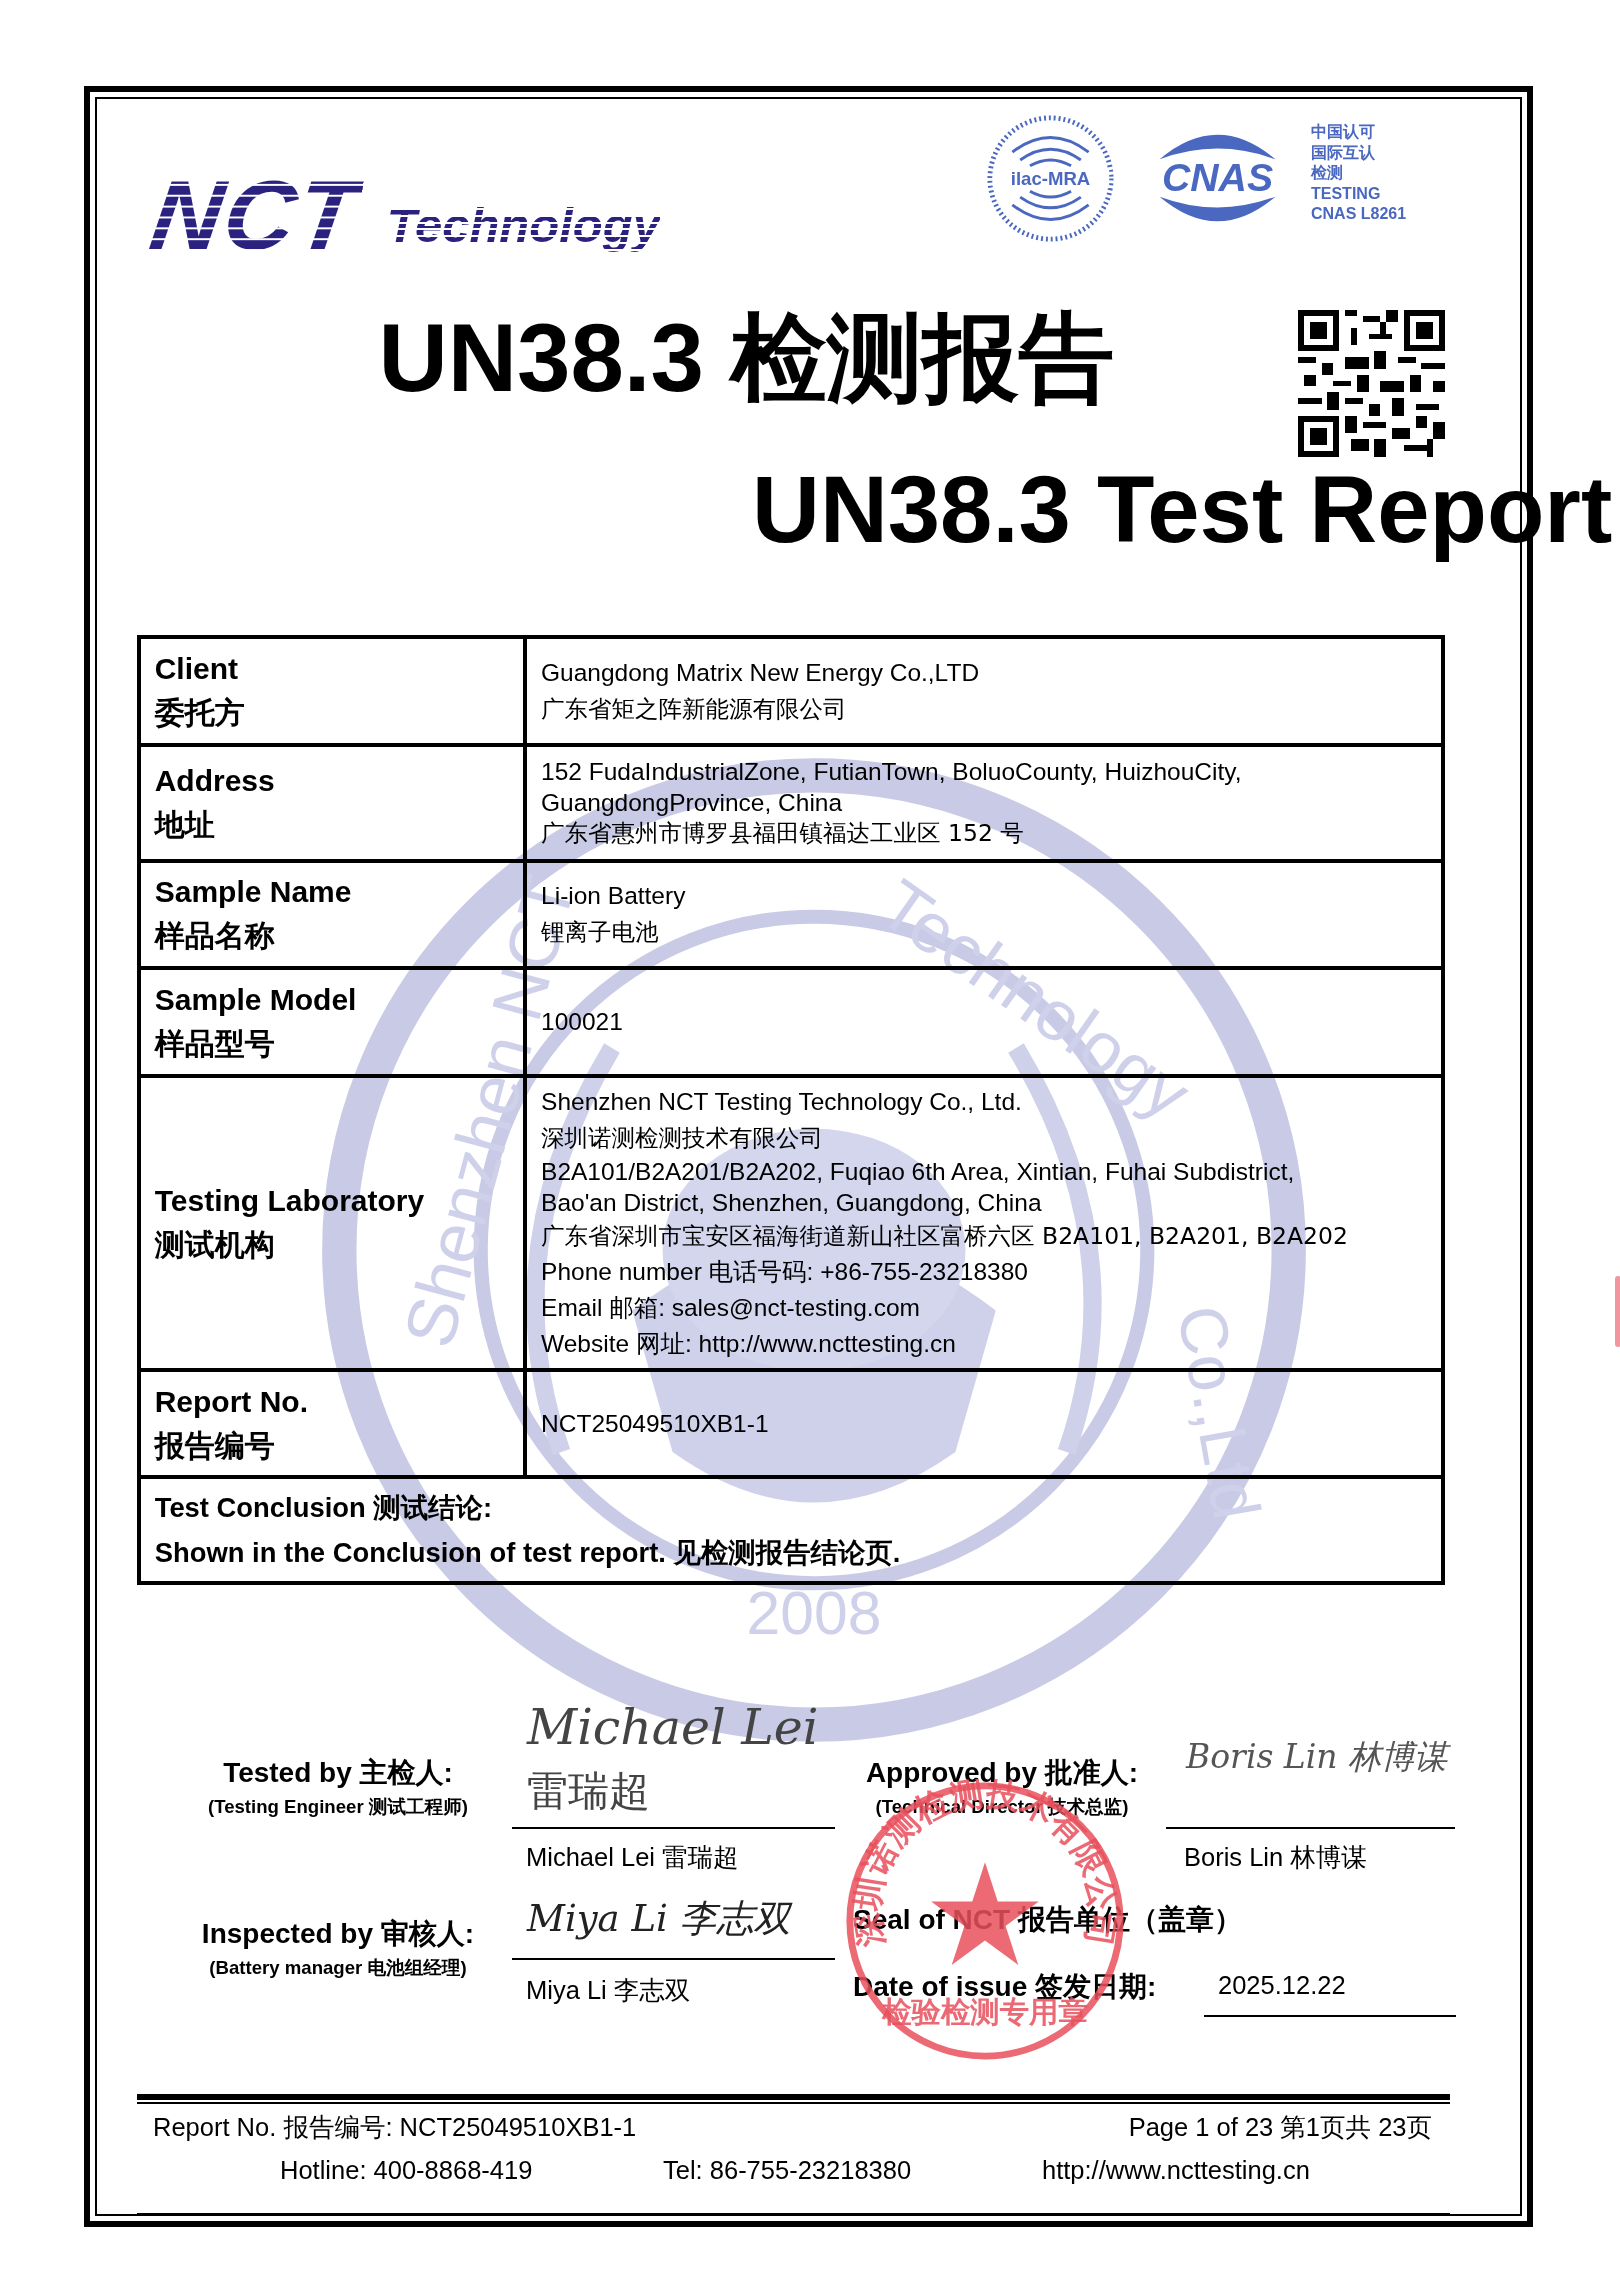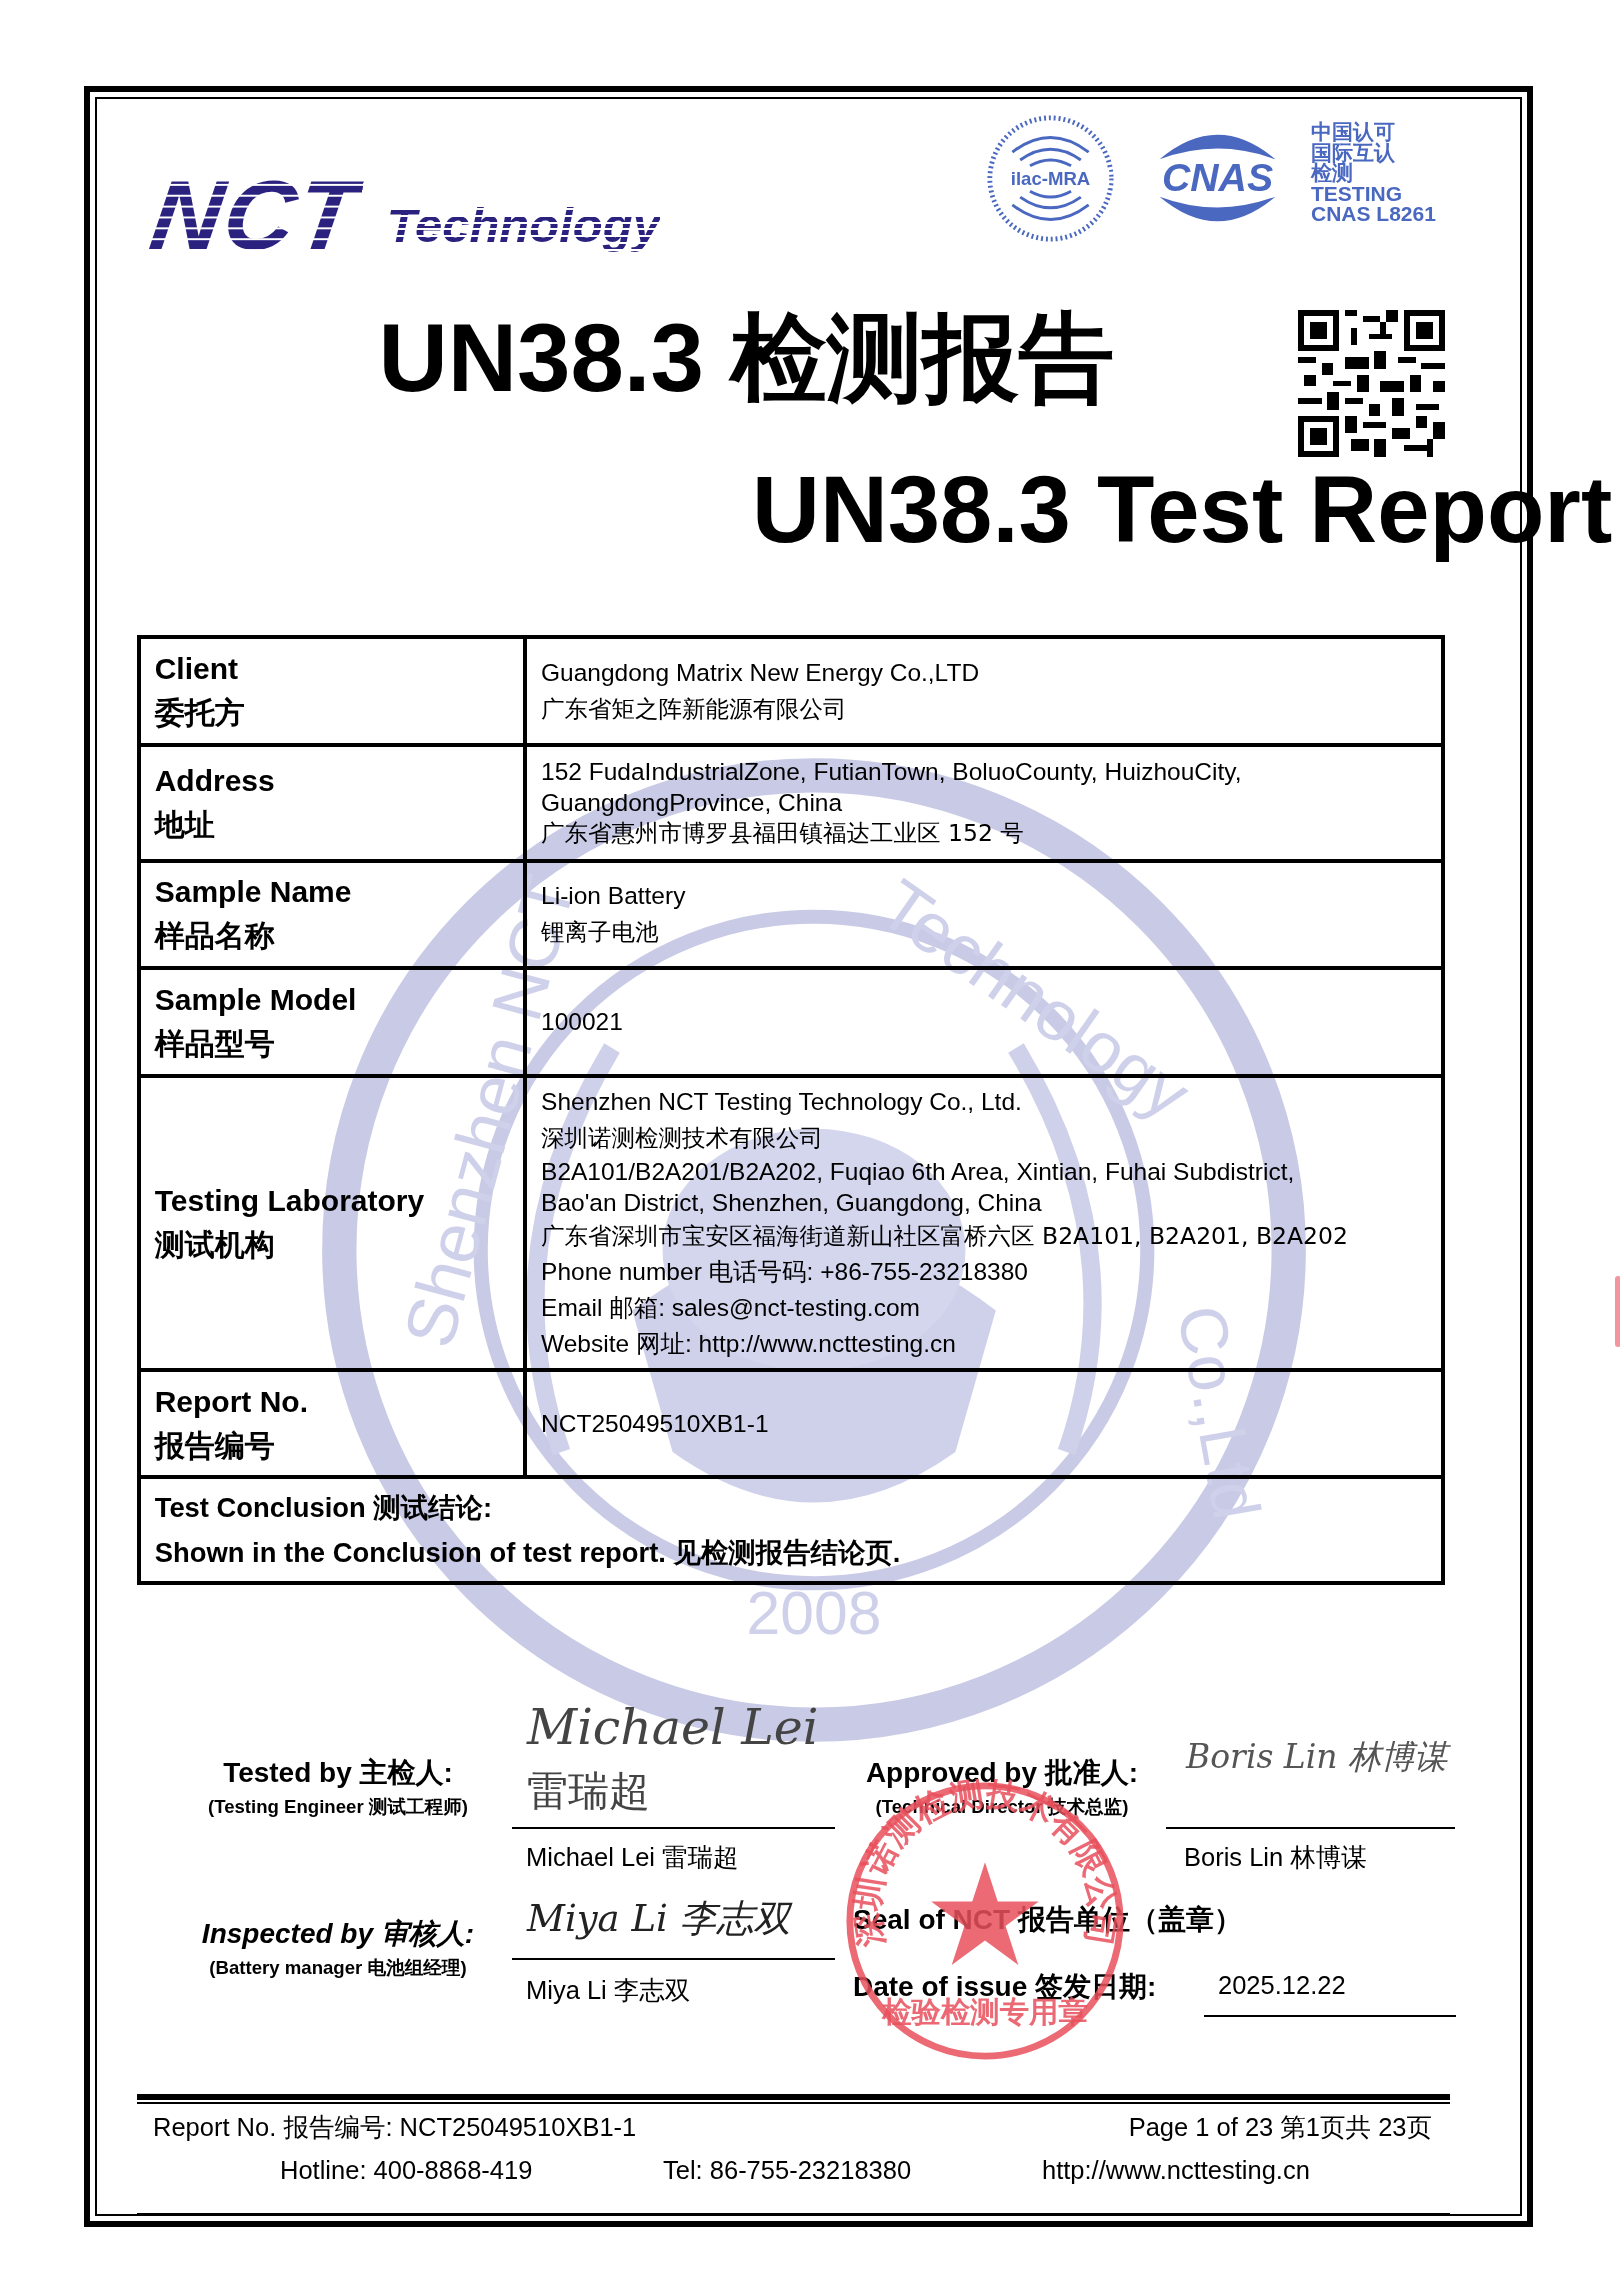--- a/index.html
+++ b/index.html
@@ -12,21 +12,21 @@
 
   
   .logo { position:absolute; left:152px; top:157px; height:98px; display:flex; align-items:flex-end; }
   .logo-nct { font-family:"Liberation Sans", sans-serif; font-weight:bold; font-style:italic; font-size:98px; color:#2b2280; letter-spacing:2px; line-height:80px; transform:skewX(-8deg);
     background:repeating-linear-gradient(to bottom, #2b2280 0px, #2b2280 8.8px, #ffffff 8.8px, #ffffff 10.8px); -webkit-background-clip:text; background-clip:text; color:transparent; }
   .logo-tech { font-family:"Liberation Sans", sans-serif; font-weight:bold; font-style:italic; font-size:49px; margin-left:27.4px; line-height:59px;
     background:repeating-linear-gradient(to bottom, #2b2280 0px, #2b2280 4.9px, #ffffff 4.9px, #ffffff 6.9px); -webkit-background-clip:text; background-clip:text; color:transparent; }
 
   .ilac { position:absolute; left:985px; top:113px; width:132px; height:132px; }
   .cnas { position:absolute; left:1140px; top:120px; width:155px; height:116px; }
-  .cnas-text { position:absolute; left:1311px; top:122px; font-weight:bold; font-size:21px; line-height:20.6px; color:#4a68c0; }
+  .cnas-text { position:absolute; left:1311px; top:122px; font-weight:bold; font-size:16px; line-height:20.6px; color:#4a68c0; }
   .qr { position:absolute; left:1298px; top:310px; width:147px; height:147px; }
 
   .title-cn { position:absolute; left:0; width:1620px; top:304px; text-align:center; font-weight:bold; font-size:96px; line-height:108px; padding-right:127px; box-sizing:border-box; }
   .title-cn .cn { font-family:"DejaVu Serif", "Liberation Serif", serif; font-weight:bold; }
   .title-en { position:absolute; left:0; width:1620px; top:456px; text-align:right; font-weight:bold; font-size:94px; line-height:108px; padding-right:7.8px; box-sizing:border-box; }
 
   
   .info { position:absolute; left:137px; top:635px; width:1308px; border-collapse:separate; border-spacing:0; border:2.9px solid #000; }
   .info td { border:2px solid #000; vertical-align:middle; padding:0; position:relative; }
   .info td.label { width:355px; padding:7.8px 13.7px; font-weight:bold; font-size:30px; line-height:44px; }
@@ -235,21 +235,21 @@
 </tbody>
   </table>
 
 <div class="sig-label" style="left:147px; top:1754px; width:382px;">Tested by 主检人:</div>
 <div class="sig-sub" style="left:147px; top:1794px; width:382px;">(Testing Engineer 测试工程师)</div>
 <div class="handwrite" style="left:527px; top:1699px; font-size:49px;">Michael Lei</div>
 <div class="handwrite" style="left:527px; top:1764px; font-size:41px; font-style:normal; font-family:'DejaVu Sans', sans-serif;">雷瑞超</div>
 <div class="sig-line" style="left:512px; top:1827px; width:323px;"></div>
 <div class="sig-name" style="left:526px; top:1840px;">Michael Lei 雷瑞超</div>
 
-<div class="sig-label" style="left:147px; top:1915px; width:382px;font-style:italic;">Inspected by 审核人:</div>
+<div class="sig-label" style="left:147px; top:1915px; width:382px;">Inspected by 审核人:</div>
 <div class="sig-sub" style="left:147px; top:1955px; width:382px;">(Battery manager 电池组经理)</div>
 <div class="handwrite" style="left:527px; top:1894px; font-size:37px; color:#222;">Miya Li 李志双</div>
 <div class="sig-line" style="left:512px; top:1958px; width:323px;"></div>
 <div class="sig-name" style="left:526px; top:1973px;">Miya Li 李志双</div>
 
 <div class="sig-label" style="left:845px; top:1754px; width:314px;">Approved by 批准人:</div>
 <div class="sig-sub" style="left:845px; top:1794px; width:314px;">(Technical Director 技术总监)</div>
 <div class="handwrite" style="left:1186px; top:1735px; font-size:33px; color:#555;">Boris Lin 林博谋</div>
 <div class="sig-line" style="left:1166px; top:1827px; width:289px;"></div>
 <div class="sig-name" style="left:1184px; top:1840px;">Boris Lin 林博谋</div>

